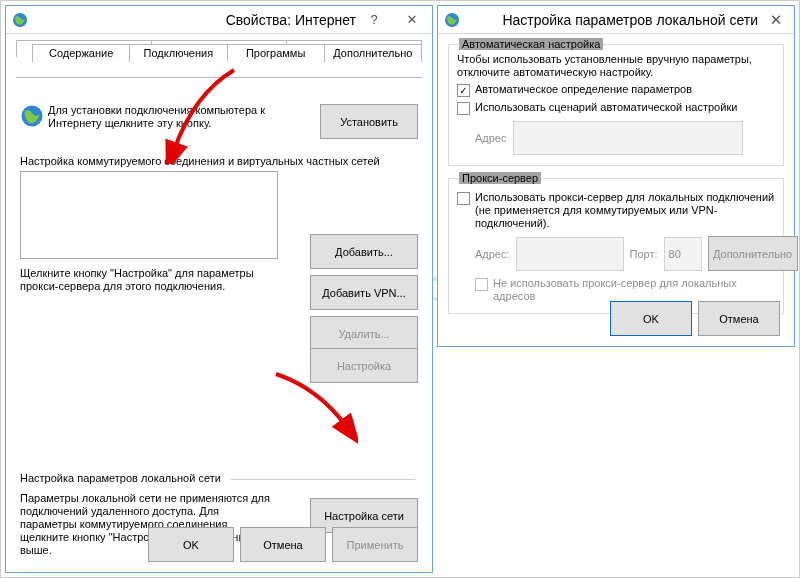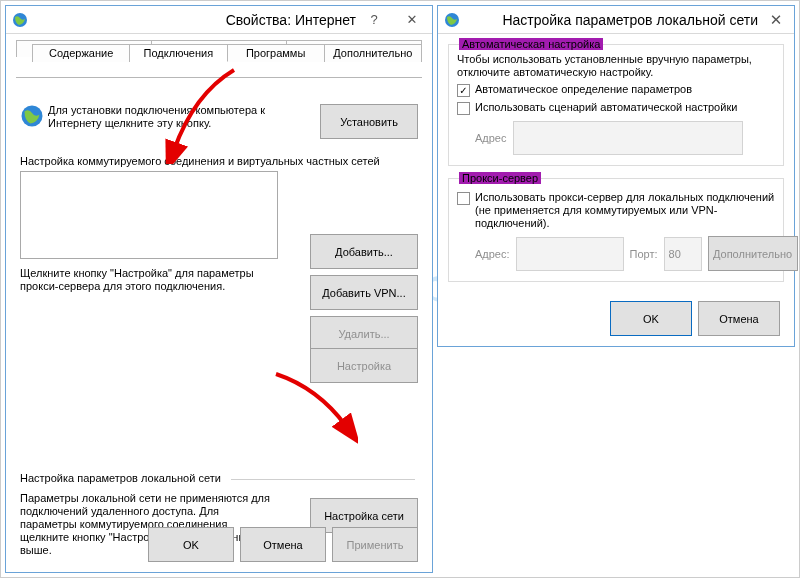--- a/index.html
+++ b/index.html
@@ -136,21 +136,21 @@
   .win-right .titlebar { height: 28px; }
   .win-right .titlebar .ctl { width: 36px; font-size: 15px; }
   .group {
     margin: 6px 10px 0 10px;
     padding: 8px 8px 10px 8px;
     position: relative;
   }
   .group .legend {
     position: absolute;
     top: -7px; left: 10px;
-    background: #a21caf;
+    background: #a3a3a3;
     padding: 0 3px;
     font-size: 11px;
   }
   .group.bordered { border: 1px solid #dcdcdc; }
   .chk {
     display: flex; align-items: flex-start; gap: 5px; margin: 4px 0 0 0;
     line-height: 13px;
   }
   .chk .box {
     width: 13px; height: 13px; border: 1px solid #8e8e8e; background: #fff;
@@ -311,20 +311,24 @@
         <span class="box"></span>
         <span>Использовать прокси-сервер для локальных подключений (не применяется для коммутируемых или VPN-подключений).</span>
       </label>
       <div class="row-inline">
         <span class="lbl-dis">Адрес:</span>
         <input class="input disabled" style="width: 108px;" disabled="" value="">
         <span class="lbl-dis">Порт:</span>
         <input class="input disabled" style="width: 38px;" disabled="" value="80">
         <div class="btn disabled" style="min-width:90px">Дополнительно</div>
       </div>
+      <label class="chk disabled" style="margin-left:18px;margin-top:6px">
+        <span class="box"></span>
+        <span>Не использовать прокси-сервер для локальных адресов</span>
+      </label>
     </div>
 
     <div class="footer-right">
       <div class="btn" style="border:1px solid #0a6bc1;min-width:82px">OK</div>
       <div class="btn" style="min-width:82px">Отмена</div>
     </div>
   </div>
 
 </div>
 

